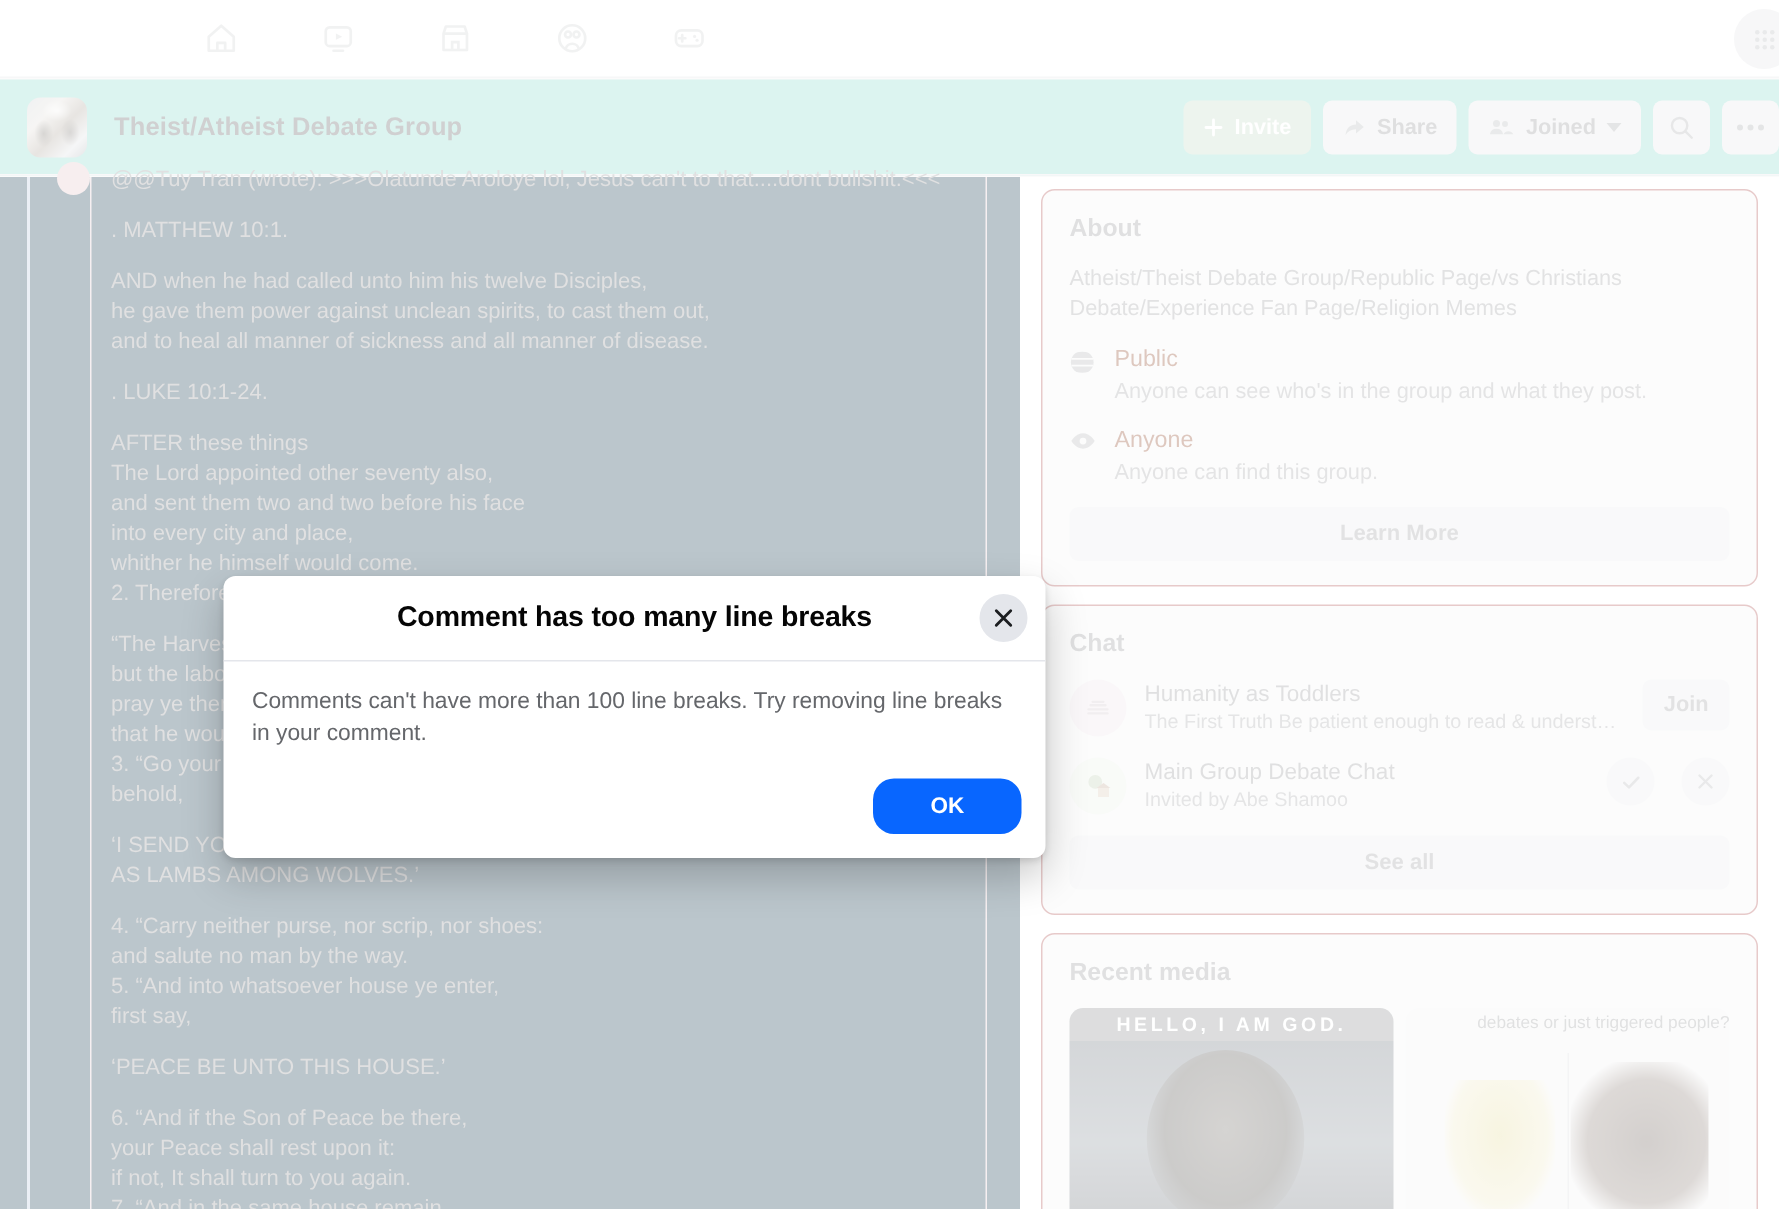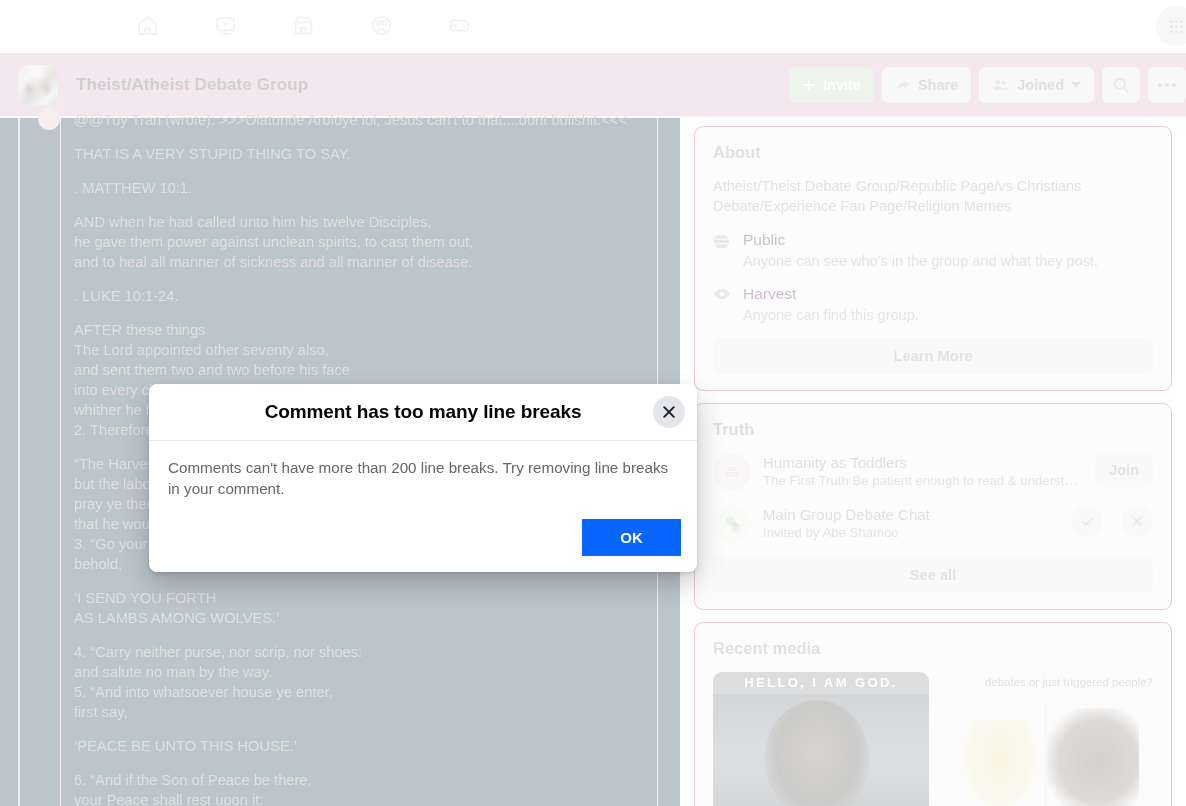--- a/index.html
+++ b/index.html
@@ -40,21 +40,21 @@
     background: #e4e6eb;
     display: flex; align-items: center; justify-content: center;
   }
   .nav-right .dotgrid { display:grid; grid-template-columns:repeat(3,3px); gap:2px; }
   .nav-right .dotgrid i { width:3px;height:3px;background:#b9bcc2;border-radius:50%;display:block; }
 
   
   .grouphead {
     position: absolute; top: 53px; left: 0;
     width: 1186px; height: 64px;
-    background: #f9a8d4;
+    background: #5eead4;
     border-bottom: 1px solid #e8eaed;
     display: flex; align-items: center;
   }
   .group-avatar {
     width: 40px; height: 40px; margin-left: 18px;
     border-radius: 9px; overflow: hidden; flex: none;
     background: linear-gradient(135deg,#cdd3da 0%,#e6e1d7 30%,#b9a997 55%,#dfe4e8 80%,#a8b0b8 100%);
     position: relative;
   }
   .group-avatar::after {
@@ -136,21 +136,21 @@
     padding: 16px 18px;
     margin-bottom: 12px;
     width: 478px;
   }
   .card h3 {
     font-size: 16.5px; font-weight: 700; color: #9a9c9f; margin-bottom: 14px;
   }
   .about-desc { font-size: 14.5px; line-height: 20px; color: #a0a2a5; margin-bottom: 14px; }
   .about-row { display: flex; gap: 11px; margin-bottom: 13px; }
   .about-row .ai { flex: none; width: 19px; padding-top: 3px; }
-  .about-row .at { font-size: 15.5px; color: #701a75; line-height: 20px; }
+  .about-row .at { font-size: 15.5px; color: #c2410c; line-height: 20px; }
   .about-row .ad { font-size: 14.5px; color: #a6a8ab; line-height: 20px; margin-top: 1px; }
   .wide-btn {
     height: 36px; width: 100%; border-radius: 6px; border: none;
     background: #ebedf0; color: #a1a3a6;
     font-size: 14.7px; font-weight: 600; cursor: pointer;
     font-family: "Liberation Sans", sans-serif;
     display:flex;align-items:center;justify-content:center;
   }
   .chat-row { display: flex; align-items: flex-start; gap: 12px; margin-bottom: 14px; }
   .chat-av { width: 38px; height: 38px; border-radius: 50%; flex: none;
@@ -216,21 +216,21 @@
     width: 32px; height: 32px; border-radius: 50%; border: none;
     background: #e4e6eb; color: #1c1e21;
     display: flex; align-items: center; justify-content: center; cursor: pointer;
   }
   .modal-body { padding: 16px 19px 0 19px; }
   .modal-msg { font-size: 15.2px; line-height: 21px; color: #65676b; }
   .modal-actions { position: absolute; right: 16px; bottom: 16px; }
   .ok-btn {
     height: 37px; min-width: 99px; padding: 0 6px;
     background: #0866ff; color: #ffffff;
-    border: none; border-radius: 0;
+    border: none; border-radius: 14px;
     font-size: 15px; font-weight: 700; cursor: pointer;
     font-family: "Liberation Sans", sans-serif;
   }
 </style>
 </head>
 <body>
 
 <div id="page">
 
   <div class="topnav">
@@ -334,21 +334,21 @@
     </div>
   </div>
 
   <div class="feed">
 
     <div class="leftcol">
       <div class="scroll-rail"></div>
       <div class="thread-rail"></div>
       <div class="thread-rail-r"></div>
       <div class="avatar-sliver"></div>
-      <div class="posttext" id="posttext"><p>@@Tuy Tran (wrote): &gt;&gt;&gt;Olatunde Aroloye lol, Jesus can't to that....dont bullshit.&lt;&lt;&lt;</p><p>THAT IS A VERY STUPID THING TO SAY.</p><p>. MATTHEW 10:1.</p><p>AND when he had called unto him his twelve Disciples,
+      <div class="posttext" id="posttext"><p>@@Tuy Tran (wrote): &gt;&gt;&gt;Olatunde Aroloye lol, Jesus can't to that....dont bullshit.&lt;&lt;&lt;</p><p>. MATTHEW 10:1.</p><p>AND when he had called unto him his twelve Disciples,
 he gave them power against unclean spirits, to cast them out,
 and to heal all manner of sickness and all manner of disease.</p><p>. LUKE 10:1-24.</p><p>AFTER these things
 The Lord appointed other seventy also,
 and sent them two and two before his face
 into every city and place,
 whither he himself would come.
 2. Therefore said he unto them,</p><p>“The Harvest truly is great,
 but the labourers are few:
 pray ye therefore the Lord of the Harvest,
 that he would send forth labourers into his Harvest.
@@ -384,30 +384,30 @@
         </div>
 
         <div class="about-row">
           <span class="ai">
             <svg width="18" height="14" viewBox="0 0 20 14">
               <path d="M10 1.3 C4.6 1.3 1.4 7 1.4 7 s3.2 5.7 8.6 5.7 S18.6 7 18.6 7 S15.4 1.3 10 1.3 Z" fill="#b7babe"></path>
               <circle cx="10" cy="7" r="2.5" fill="#f6f7f8"></circle>
             </svg>
           </span>
           <div>
-            <div class="at">Harvest</div>
+            <div class="at">Anyone</div>
             <div class="ad">Anyone can find this group.</div>
           </div>
         </div>
 
         <button class="wide-btn">Learn More</button>
       </div>
 
       <div class="card">
-        <h3>Truth</h3>
+        <h3>Chat</h3>
 
         <div class="chat-row">
           <span class="chat-av a">
             <svg width="20" height="20" viewBox="0 0 22 22" fill="none" stroke="#d9c6d0" stroke-width="1.7">
               <path d="M4 15 h14 M4 12 h14 M5.5 9 h11" stroke-linecap="round"></path>
               <path d="M7 6.5 h8" stroke-linecap="round"></path>
             </svg>
           </span>
           <div class="chat-txt">
             <div class="chat-name">Humanity as Toddlers</div>
@@ -466,18 +466,18 @@
 <div class="modal" role="dialog">
   <div class="modal-head">
     <div class="modal-title">Comment has too many line breaks</div>
     <button class="modal-close" aria-label="Close">
       <svg width="16" height="16" viewBox="0 0 16 16" fill="none" stroke="#1c1e21" stroke-width="1.9">
         <path d="M3.2 3.2 L12.8 12.8 M12.8 3.2 L3.2 12.8" stroke-linecap="round"></path>
       </svg>
     </button>
   </div>
   <div class="modal-body">
-    <div class="modal-msg">Comments can't have more than 200 line breaks. Try removing line breaks in your comment.</div>
+    <div class="modal-msg">Comments can't have more than 100 line breaks. Try removing line breaks in your comment.</div>
   </div>
   <div class="modal-actions">
     <button class="ok-btn" style="background: rgb(8, 102, 255);">OK</button>
   </div>
 </div>
 
 </body></html>

